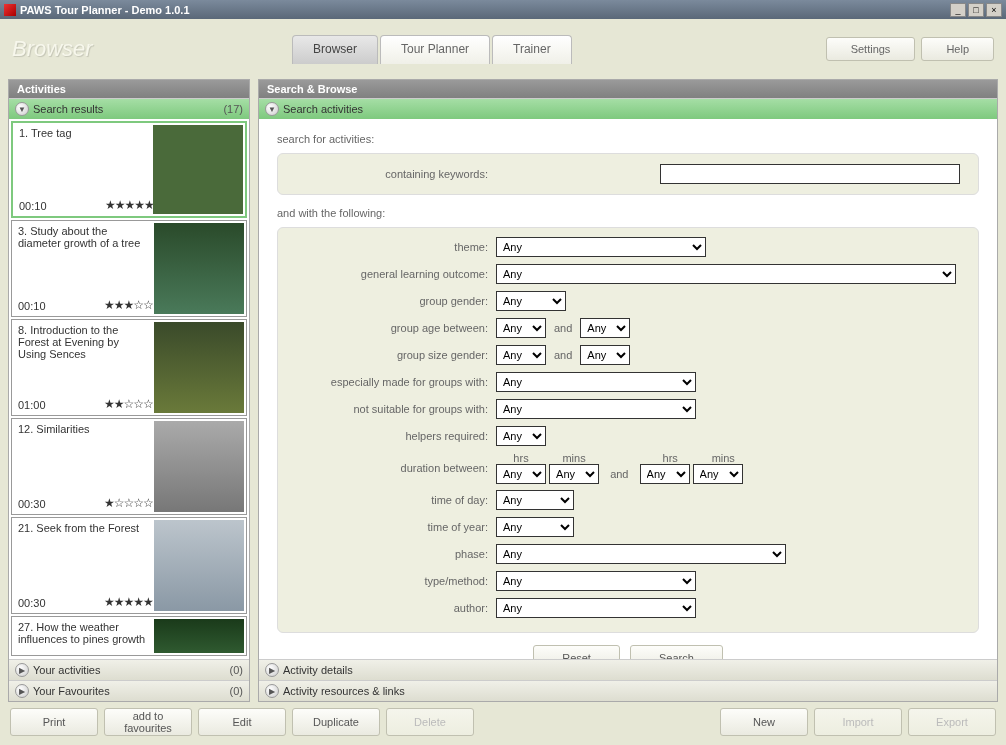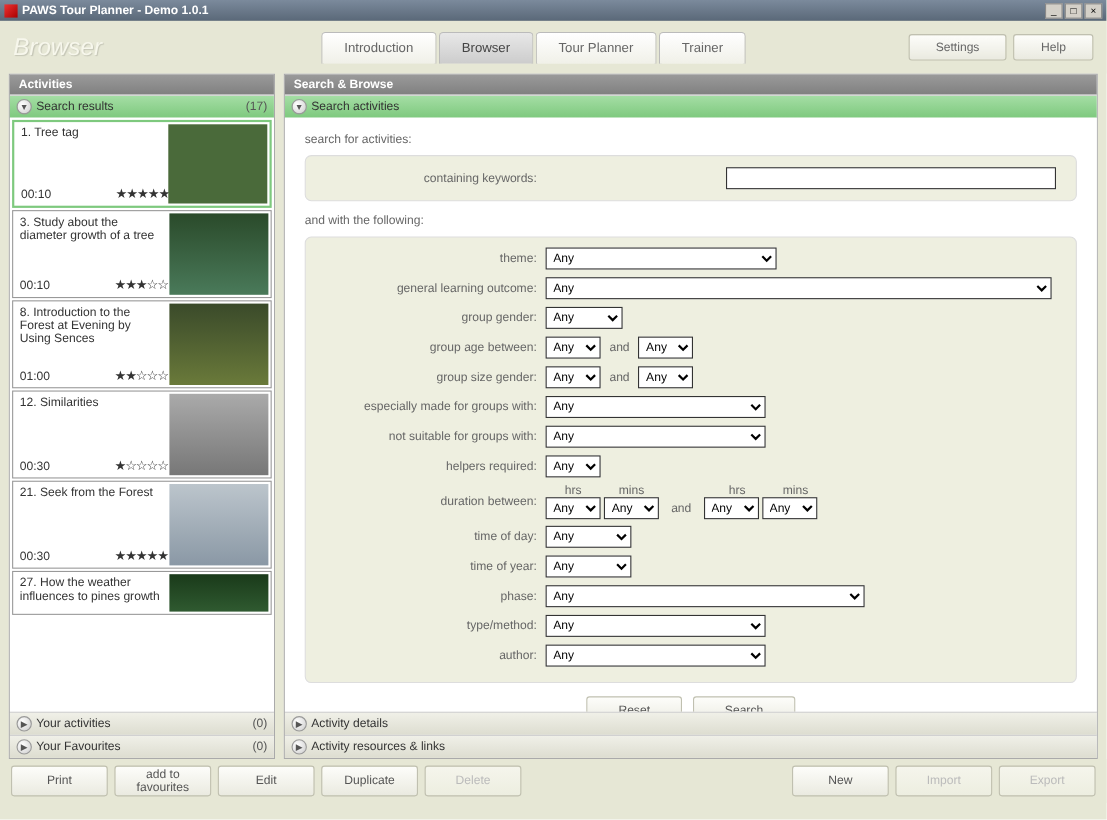--- a/index.html
+++ b/index.html
@@ -38,21 +38,21 @@
   background: #d4d0c8;
   border: 1px solid #888;
   font-size: 9px;
   display: flex;
   align-items: center;
   justify-content: center;
   color: #000;
   cursor: pointer;
 }
 .header-area {
-  height: 48px;
+  height: 60px;
   background: #e6e7d5;
   display: flex;
   align-items: center;
   padding: 0 12px;
 }
 .app-title {
   font-size: 22px;
   font-style: italic;
   color: #f7f7ec;
   text-shadow: 1px 1px 1px rgba(0,0,0,0.15);
@@ -139,21 +139,21 @@
   color: #555;
 }
 .results-list {
   flex: 1;
   overflow: hidden;
   background: #fff;
 }
 .result-card {
   border: 1px solid #999;
   margin: 2px;
-  height: 80px;
+  height: 97px;
   position: relative;
   background: #fff;
   display: flex;
 }
 .result-card.selected {
   border: 2px solid #7ec97e;
 }
 .card-text {
   flex: 1;
   padding: 4px 6px;
@@ -308,21 +308,20 @@
   <div class="win-controls">
     <div class="win-btn">_</div>
     <div class="win-btn">□</div>
     <div class="win-btn">×</div>
   </div>
 </div>
 
 <div class="header-area">
   <div class="app-title">Browser</div>
   <div class="tabs">
-    <div class="tab">Introduction</div>
     <div class="tab active">Browser</div>
     <div class="tab">Tour Planner</div>
     <div class="tab">Trainer</div>
   </div>
   <div class="header-right">
     <div class="hdr-btn">Settings</div>
     <div class="hdr-btn">Help</div>
   </div>
 </div>
 

